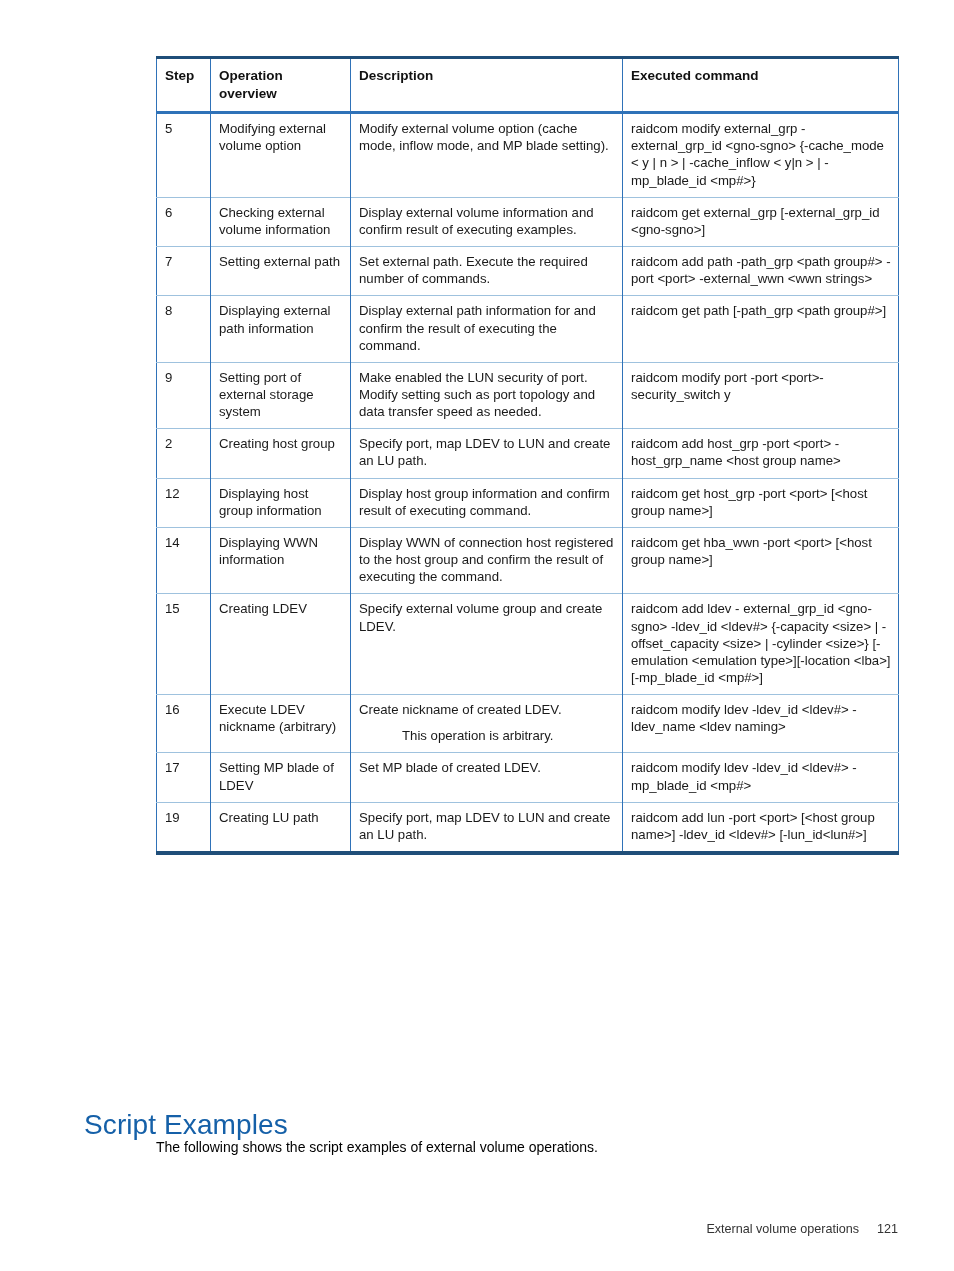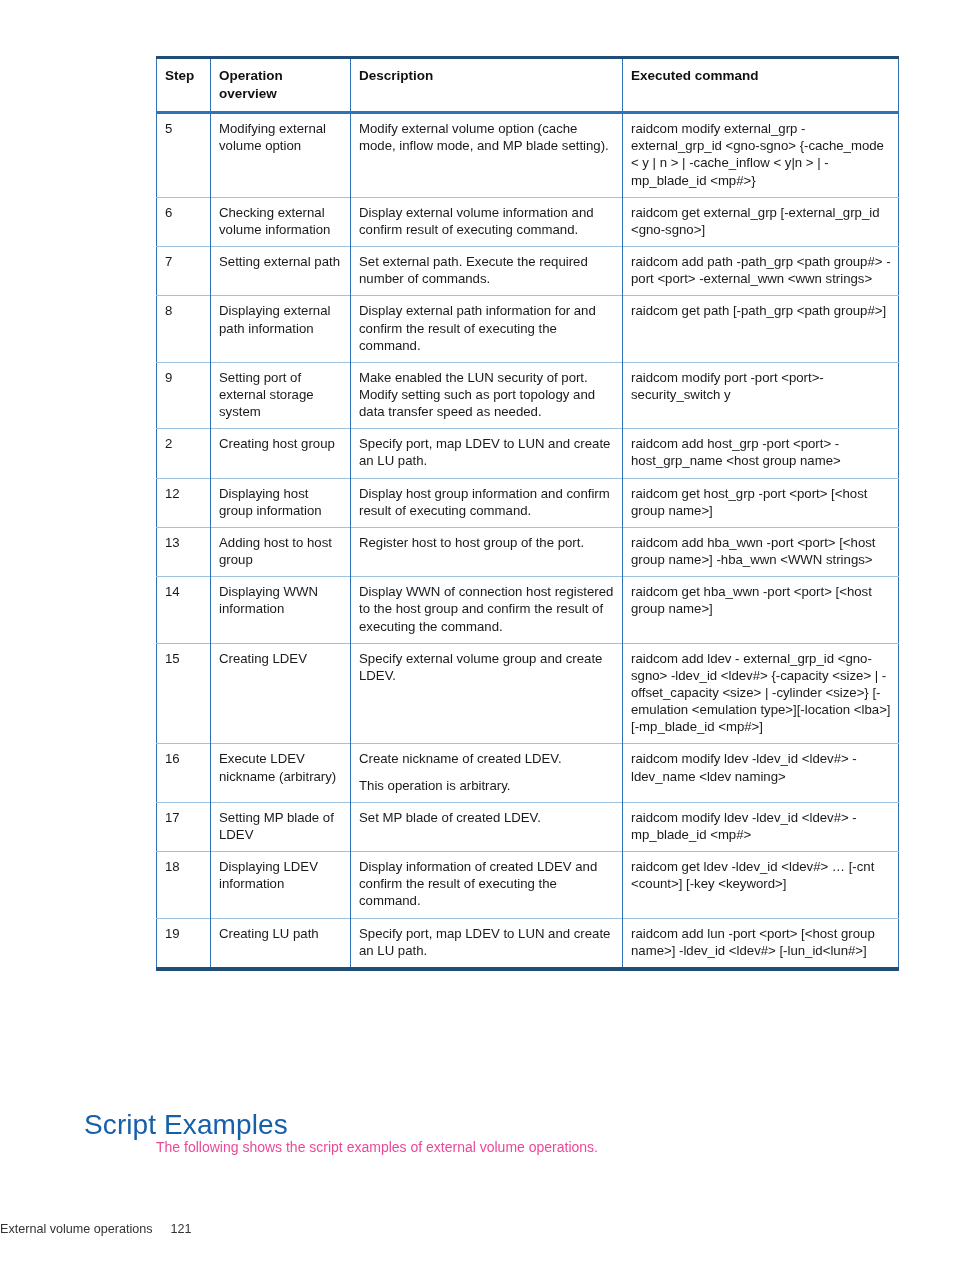--- a/index.html
+++ b/index.html
@@ -70,50 +70,50 @@
     font-size: 13.2px;
     color: #1a1a1a;
     border-top: 1px solid #9fc2de;
   }
   table.steps tbody tr:first-child td { border-top: none; }
 
   td.cell-step { font-size: 13.2px; }
   td.cell-cmd { word-wrap: break-word; overflow-wrap: break-word; }
 
   .cell-line { display: block; }
-  .cell-line + .cell-line { margin-top: 9px; }
+  .cell-line + .cell-line { margin-top: 9px; margin-left: 43px; }
 
   
   .section-heading {
     position: absolute;
     left: 84px;
     top: 1086px;
     font-size: 28px;
     color: #1560a8;
     font-weight: normal;
     letter-spacing: 0.1px;
   }
 
   .section-para {
     position: absolute;
     left: 156px;
     top: 1124px;
     width: 720px;
     font-size: 14px;
-    color: #ec4899;
+    color: #000000;
     line-height: 1.4;
   }
 
   
   .footer {
     position: absolute;
     left: 0;
     top: 1222px;
     width: 898px;
-    text-align: left;
+    text-align: right;
     font-size: 12.6px;
     color: #333333;
   }
   .footer .f-label { margin-right: 18px; }
   .footer .f-page { }
 </style>
 </head>
 <body>
 
 <div class="page">
@@ -139,21 +139,21 @@
         <tr>
           <td class="cell-step">5</td>
           <td class="cell-op">Modifying external volume option</td>
           <td class="cell-desc">Modify external volume option (cache mode, inflow mode, and MP blade setting).</td>
           <td class="cell-cmd">raidcom modify external_grp -external_grp_id &lt;gno-sgno&gt; {-cache_mode &lt; y | n &gt;  | -cache_inflow &lt; y|n &gt; | -mp_blade_id &lt;mp#&gt;}</td>
         </tr>
 
         <tr>
           <td class="cell-step">6</td>
           <td class="cell-op">Checking external volume information</td>
-          <td class="cell-desc">Display external volume information and confirm result of executing command.</td>
+          <td class="cell-desc">Display external volume information and confirm result of executing examples.</td>
           <td class="cell-cmd">raidcom get external_grp [-external_grp_id &lt;gno-sgno&gt;]</td>
         </tr>
 
         <tr>
           <td class="cell-step">7</td>
           <td class="cell-op">Setting external path</td>
           <td class="cell-desc">Set external path. Execute the required number of commands.</td>
           <td class="cell-cmd">raidcom add path -path_grp &lt;path group#&gt; -port &lt;port&gt; -external_wwn &lt;wwn strings&gt;</td>
         </tr>
 
@@ -179,26 +179,20 @@
         </tr>
 
 
         <tr>
           <td class="cell-step">12</td>
           <td class="cell-op">Displaying host group information</td>
           <td class="cell-desc">Display host group information and confirm result of executing command.</td>
           <td class="cell-cmd">raidcom get host_grp -port &lt;port&gt; [&lt;host group name&gt;]</td>
         </tr>
 
-        <tr>
-          <td class="cell-step">13</td>
-          <td class="cell-op">Adding host to host group</td>
-          <td class="cell-desc">Register host to host group of the port.</td>
-          <td class="cell-cmd">raidcom add hba_wwn -port &lt;port&gt; [&lt;host group name&gt;] -hba_wwn &lt;WWN strings&gt;</td>
-        </tr>
 
         <tr>
           <td class="cell-step">14</td>
           <td class="cell-op">Displaying WWN information</td>
           <td class="cell-desc">Display WWN of connection host registered to the host group and confirm the result of executing the command.</td>
           <td class="cell-cmd">raidcom get hba_wwn -port &lt;port&gt; [&lt;host group name&gt;]</td>
         </tr>
 
         <tr>
           <td class="cell-step">15</td>
@@ -217,26 +211,20 @@
           <td class="cell-cmd">raidcom modify ldev -ldev_id &lt;ldev#&gt; -ldev_name &lt;ldev naming&gt;</td>
         </tr>
 
         <tr>
           <td class="cell-step">17</td>
           <td class="cell-op">Setting MP blade of LDEV</td>
           <td class="cell-desc">Set MP blade of created LDEV.</td>
           <td class="cell-cmd">raidcom modify ldev -ldev_id &lt;ldev#&gt; -mp_blade_id &lt;mp#&gt;</td>
         </tr>
 
-        <tr>
-          <td class="cell-step">18</td>
-          <td class="cell-op">Displaying LDEV information</td>
-          <td class="cell-desc">Display information of created LDEV and confirm the result of executing the command.</td>
-          <td class="cell-cmd">raidcom get ldev -ldev_id &lt;ldev#&gt; … [-cnt &lt;count&gt;] [-key &lt;keyword&gt;]</td>
-        </tr>
 
         <tr>
           <td class="cell-step">19</td>
           <td class="cell-op">Creating LU path</td>
           <td class="cell-desc">Specify port, map LDEV to LUN and create an LU path.</td>
           <td class="cell-cmd">raidcom add lun -port &lt;port&gt; [&lt;host group name&gt;] -ldev_id &lt;ldev#&gt; [-lun_id&lt;lun#&gt;]</td>
         </tr>
 
 
       </tbody>

